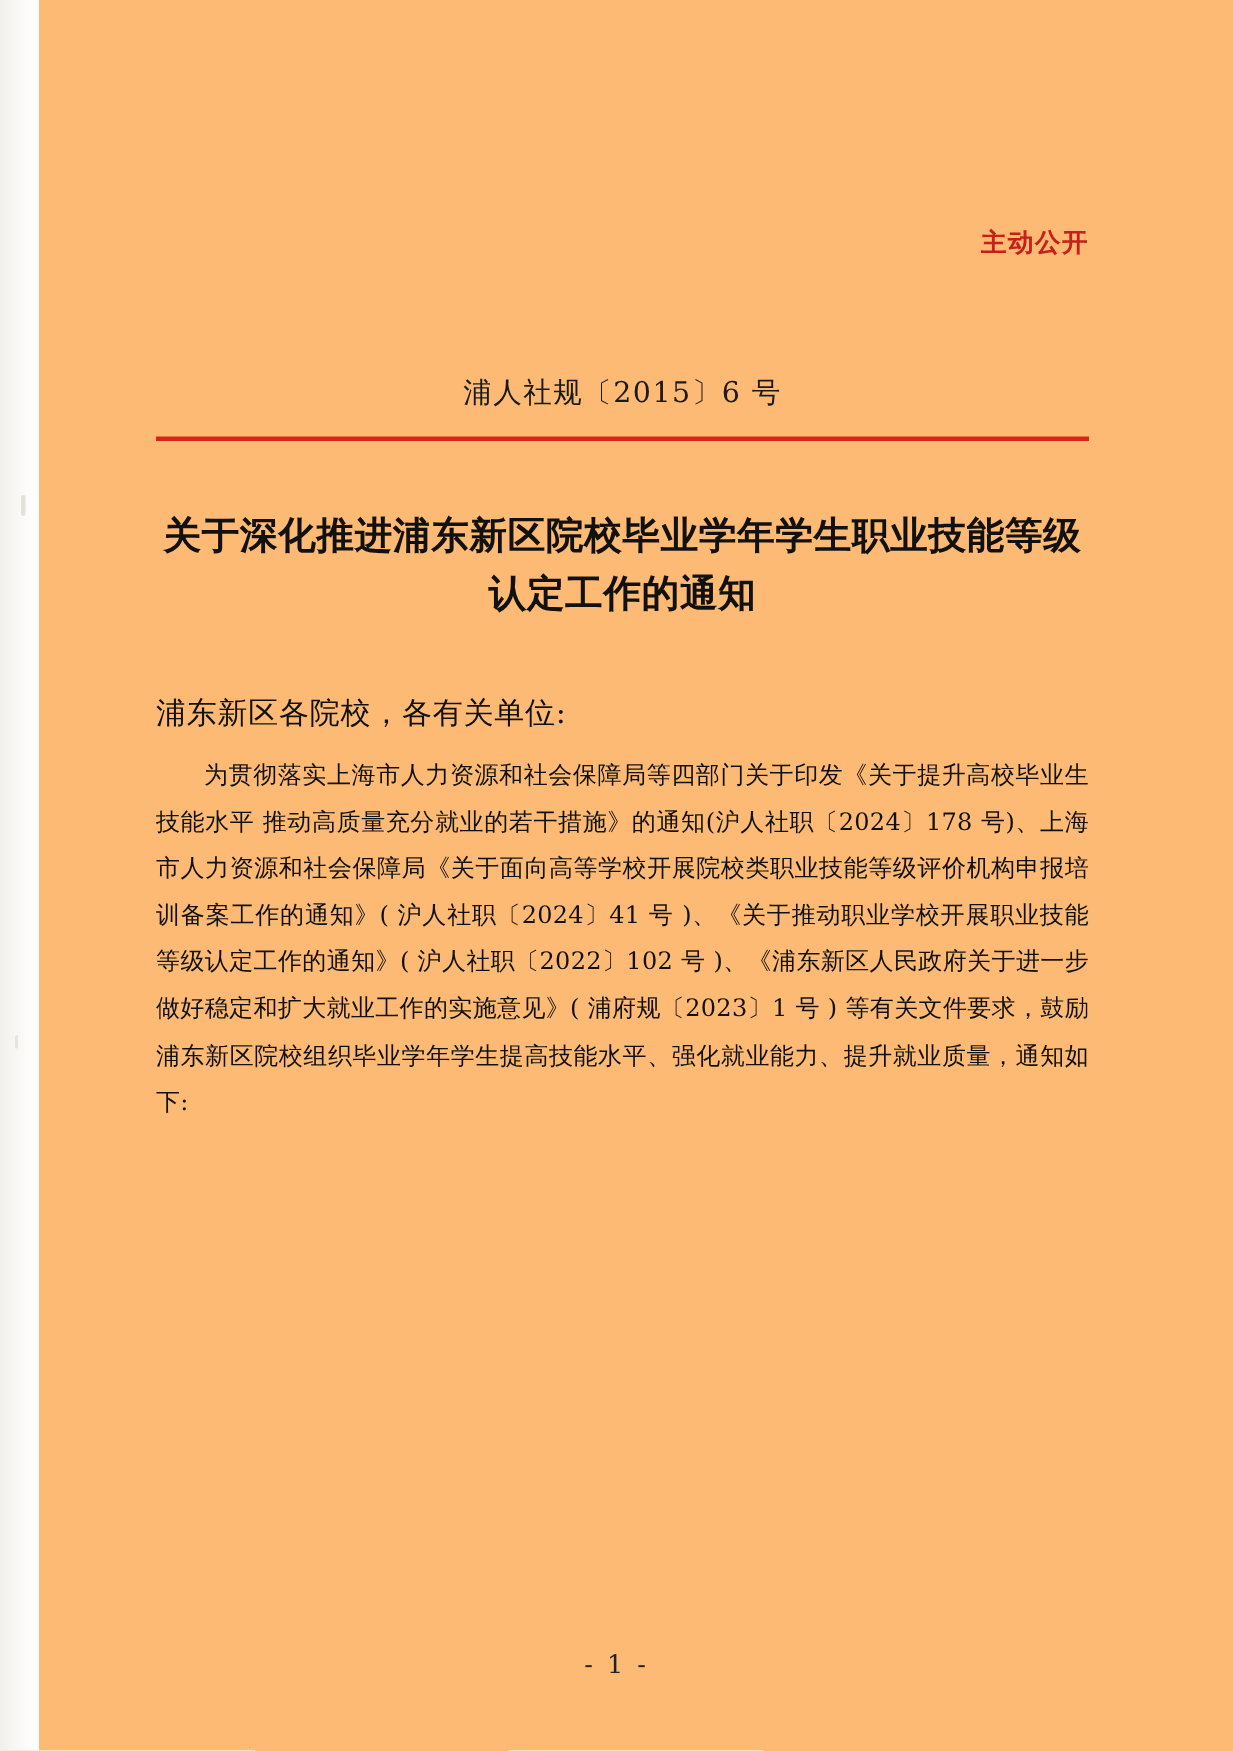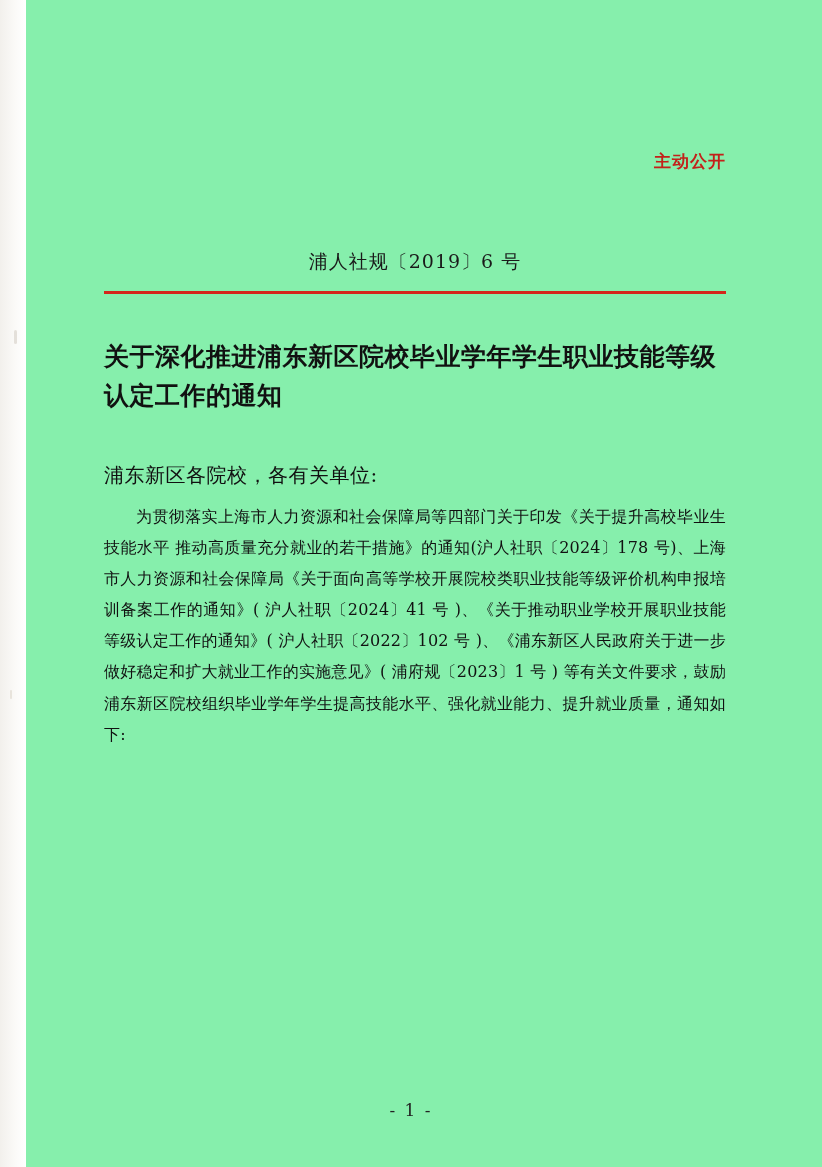--- a/index.html
+++ b/index.html
@@ -13,21 +13,21 @@
     position: relative;
     font-family: "DejaVu Serif", "Liberation Serif", serif;
     overflow: hidden;
   }
 
   .page {
     position: absolute;
     top: 0; left: 0;
     width: 822px;
     height: 1167px;
-    background: #86efac;
+    background: #fdba74;
   }
 
   
   .scan-edge {
     position: absolute;
     top: 0; left: 0;
     width: 26px;
     height: 1167px;
     background: linear-gradient(to right, #f2f0ec 0%, #fbfaf8 60%, #ffffff 100%);
     pointer-events: none;
@@ -101,21 +101,21 @@
 
   .red-rule {
     margin-top: 16px;
     height: 3px;
     background: #d4261b;
     width: 622px;
   }
 
   .doc-title {
     margin-top: 44px;
-    text-align: left;
+    text-align: center;
     font-size: 25px;
     font-weight: 700;
     color: #111111;
     line-height: 1.55;
     letter-spacing: 0.5px;
     font-family: "DejaVu Serif", "Liberation Serif", serif;
   }
 
   .salutation {
     margin-top: 40px;
@@ -155,21 +155,21 @@
   <div class="scan-edge"></div>
   <div class="scan-speck-1"></div>
   <div class="scan-speck-2"></div>
 
   <div class="content">
 
     <div class="open-tag">主动公开</div>
 
 
 
-    <div class="doc-number">浦人社规〔2019〕6 号</div>
+    <div class="doc-number">浦人社规〔2015〕6 号</div>
 
     <div class="red-rule"></div>
 
     <div class="doc-title">关于深化推进浦东新区院校毕业学年学生职业技能等级认定工作的通知</div>
 
     <div class="salutation">浦东新区各院校，各有关单位:</div>
 
     <div class="body-para">为贯彻落实上海市人力资源和社会保障局等四部门关于印发《关于提升高校毕业生技能水平 推动高质量充分就业的若干措施》的通知(沪人社职〔2024〕178 号)、上海市人力资源和社会保障局《关于面向高等学校开展院校类职业技能等级评价机构申报培训备案工作的通知》( 沪人社职〔2024〕41 号 )、《关于推动职业学校开展职业技能等级认定工作的通知》( 沪人社职〔2022〕102 号 )、《浦东新区人民政府关于进一步做好稳定和扩大就业工作的实施意见》( 浦府规〔2023〕1 号 ) 等有关文件要求，鼓励浦东新区院校组织毕业学年学生提高技能水平、强化就业能力、提升就业质量，通知如下:</div>
 
   </div>

